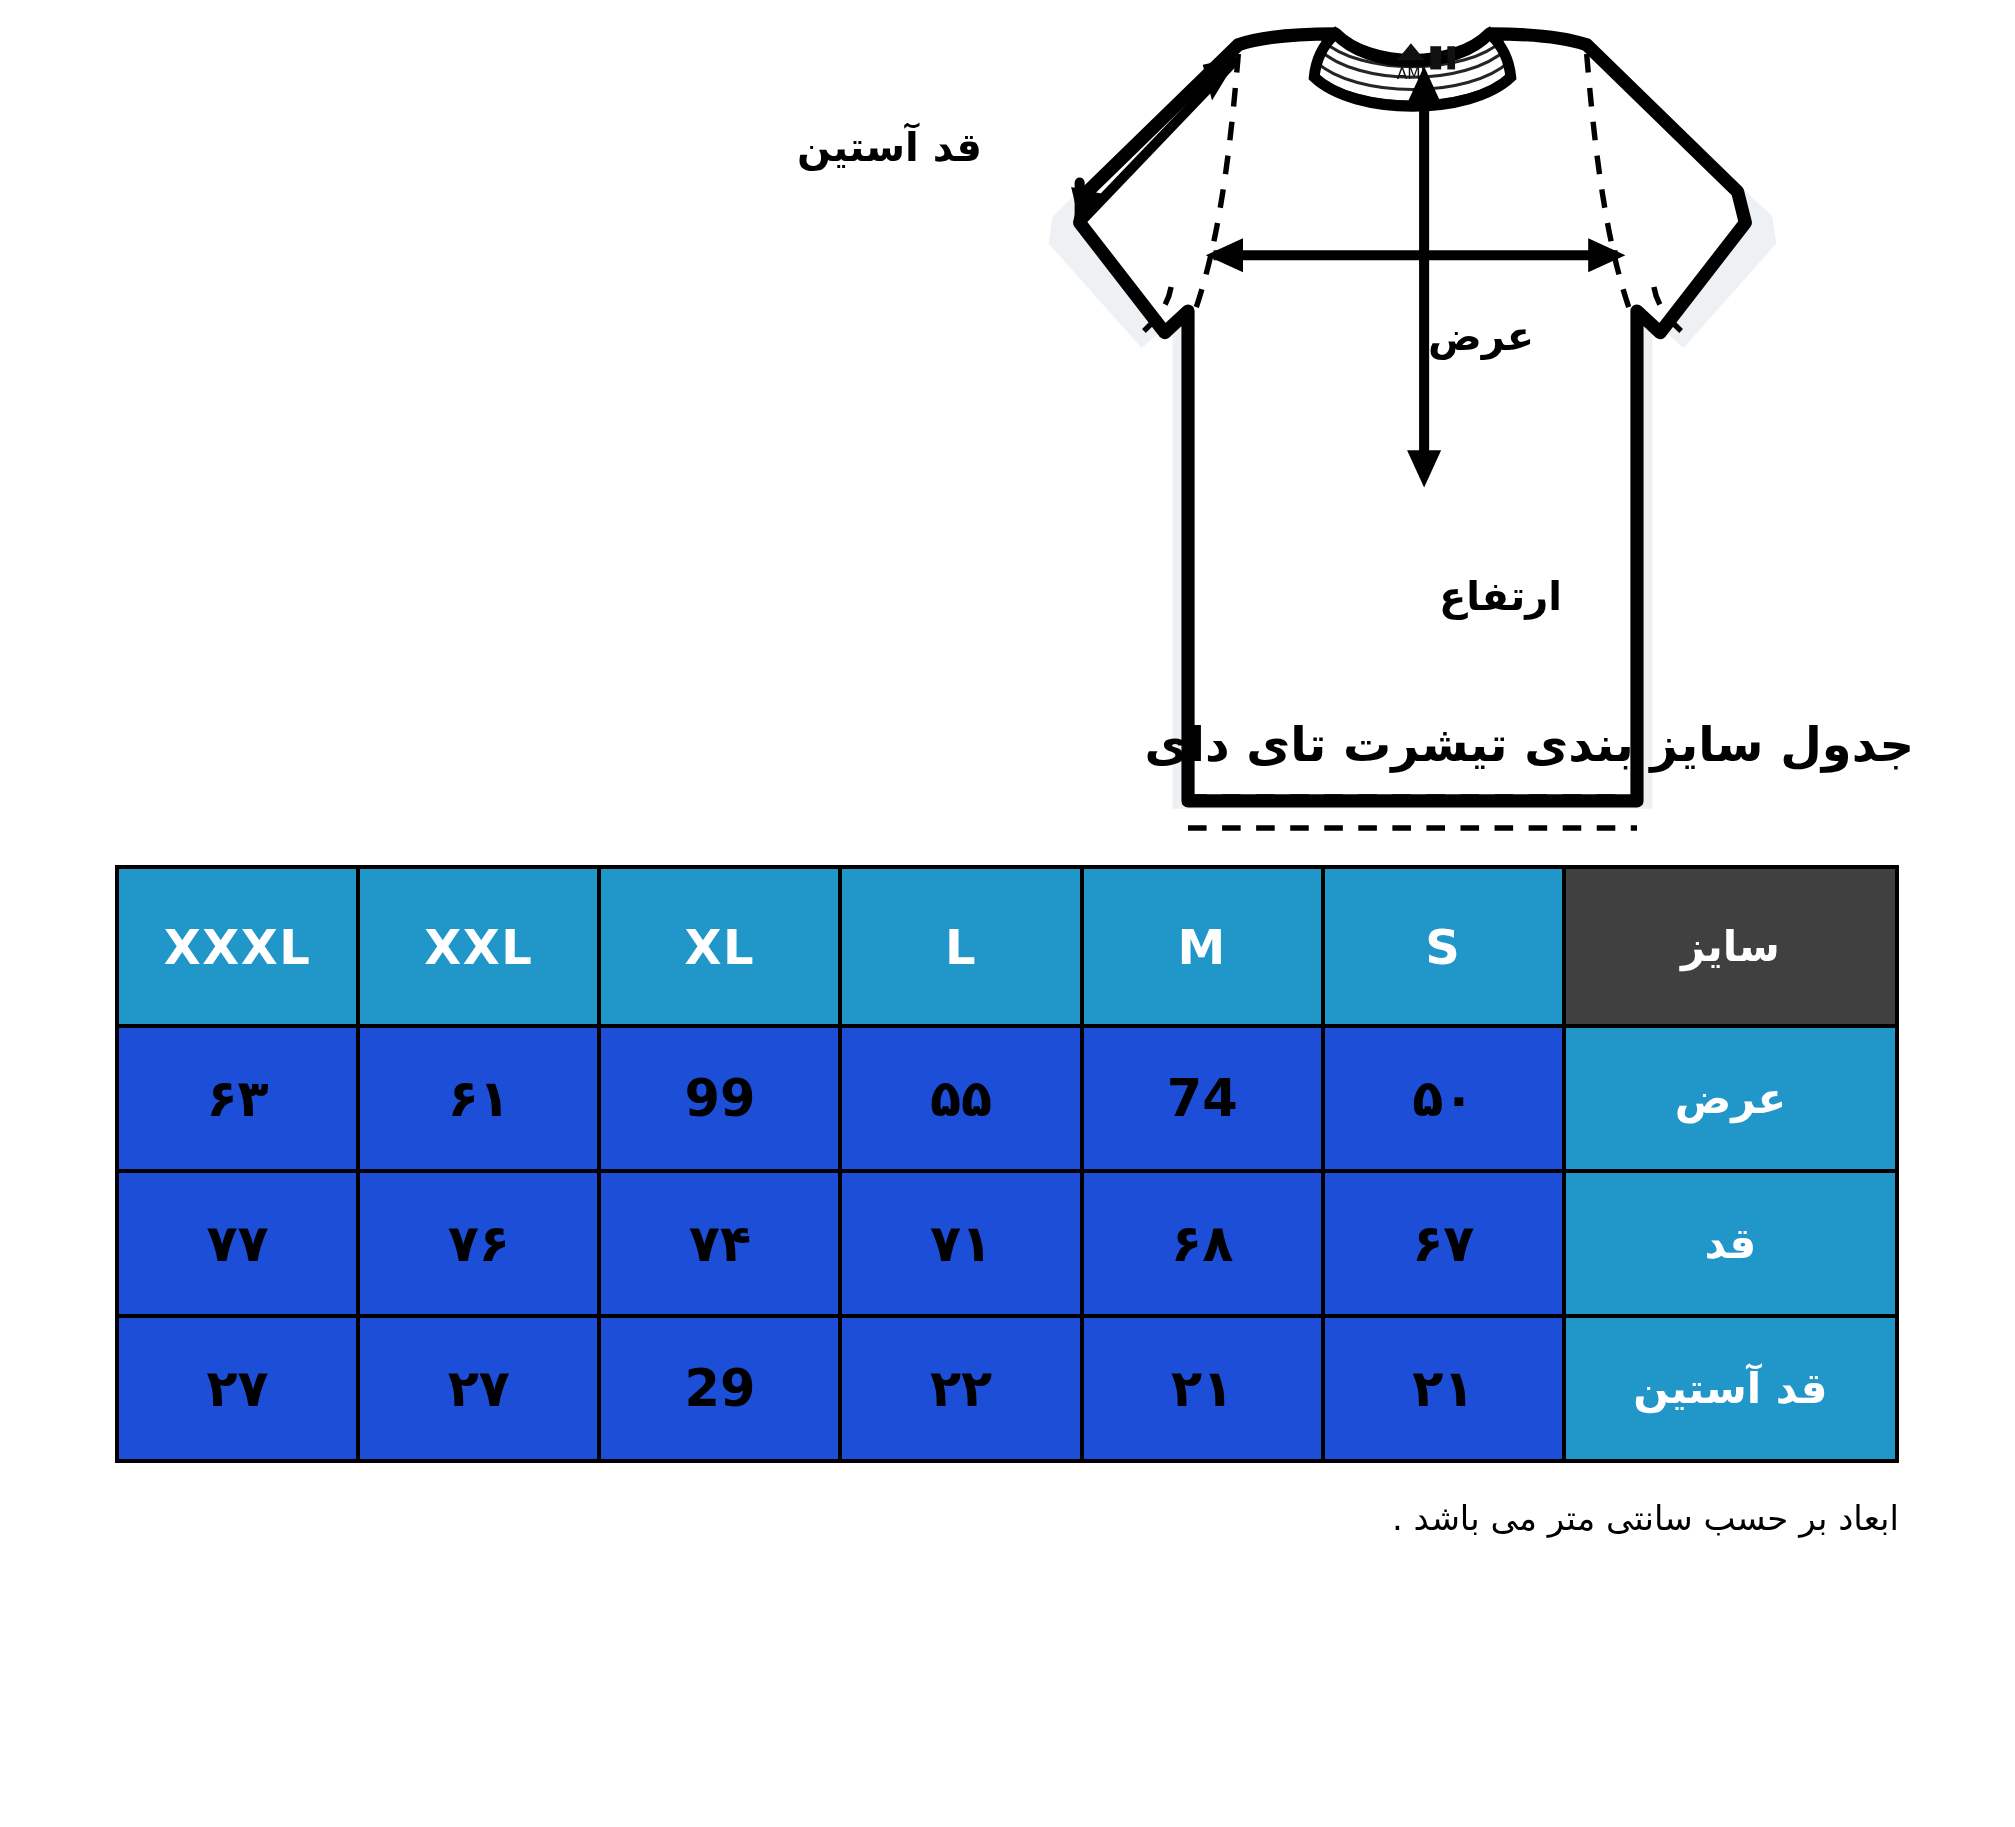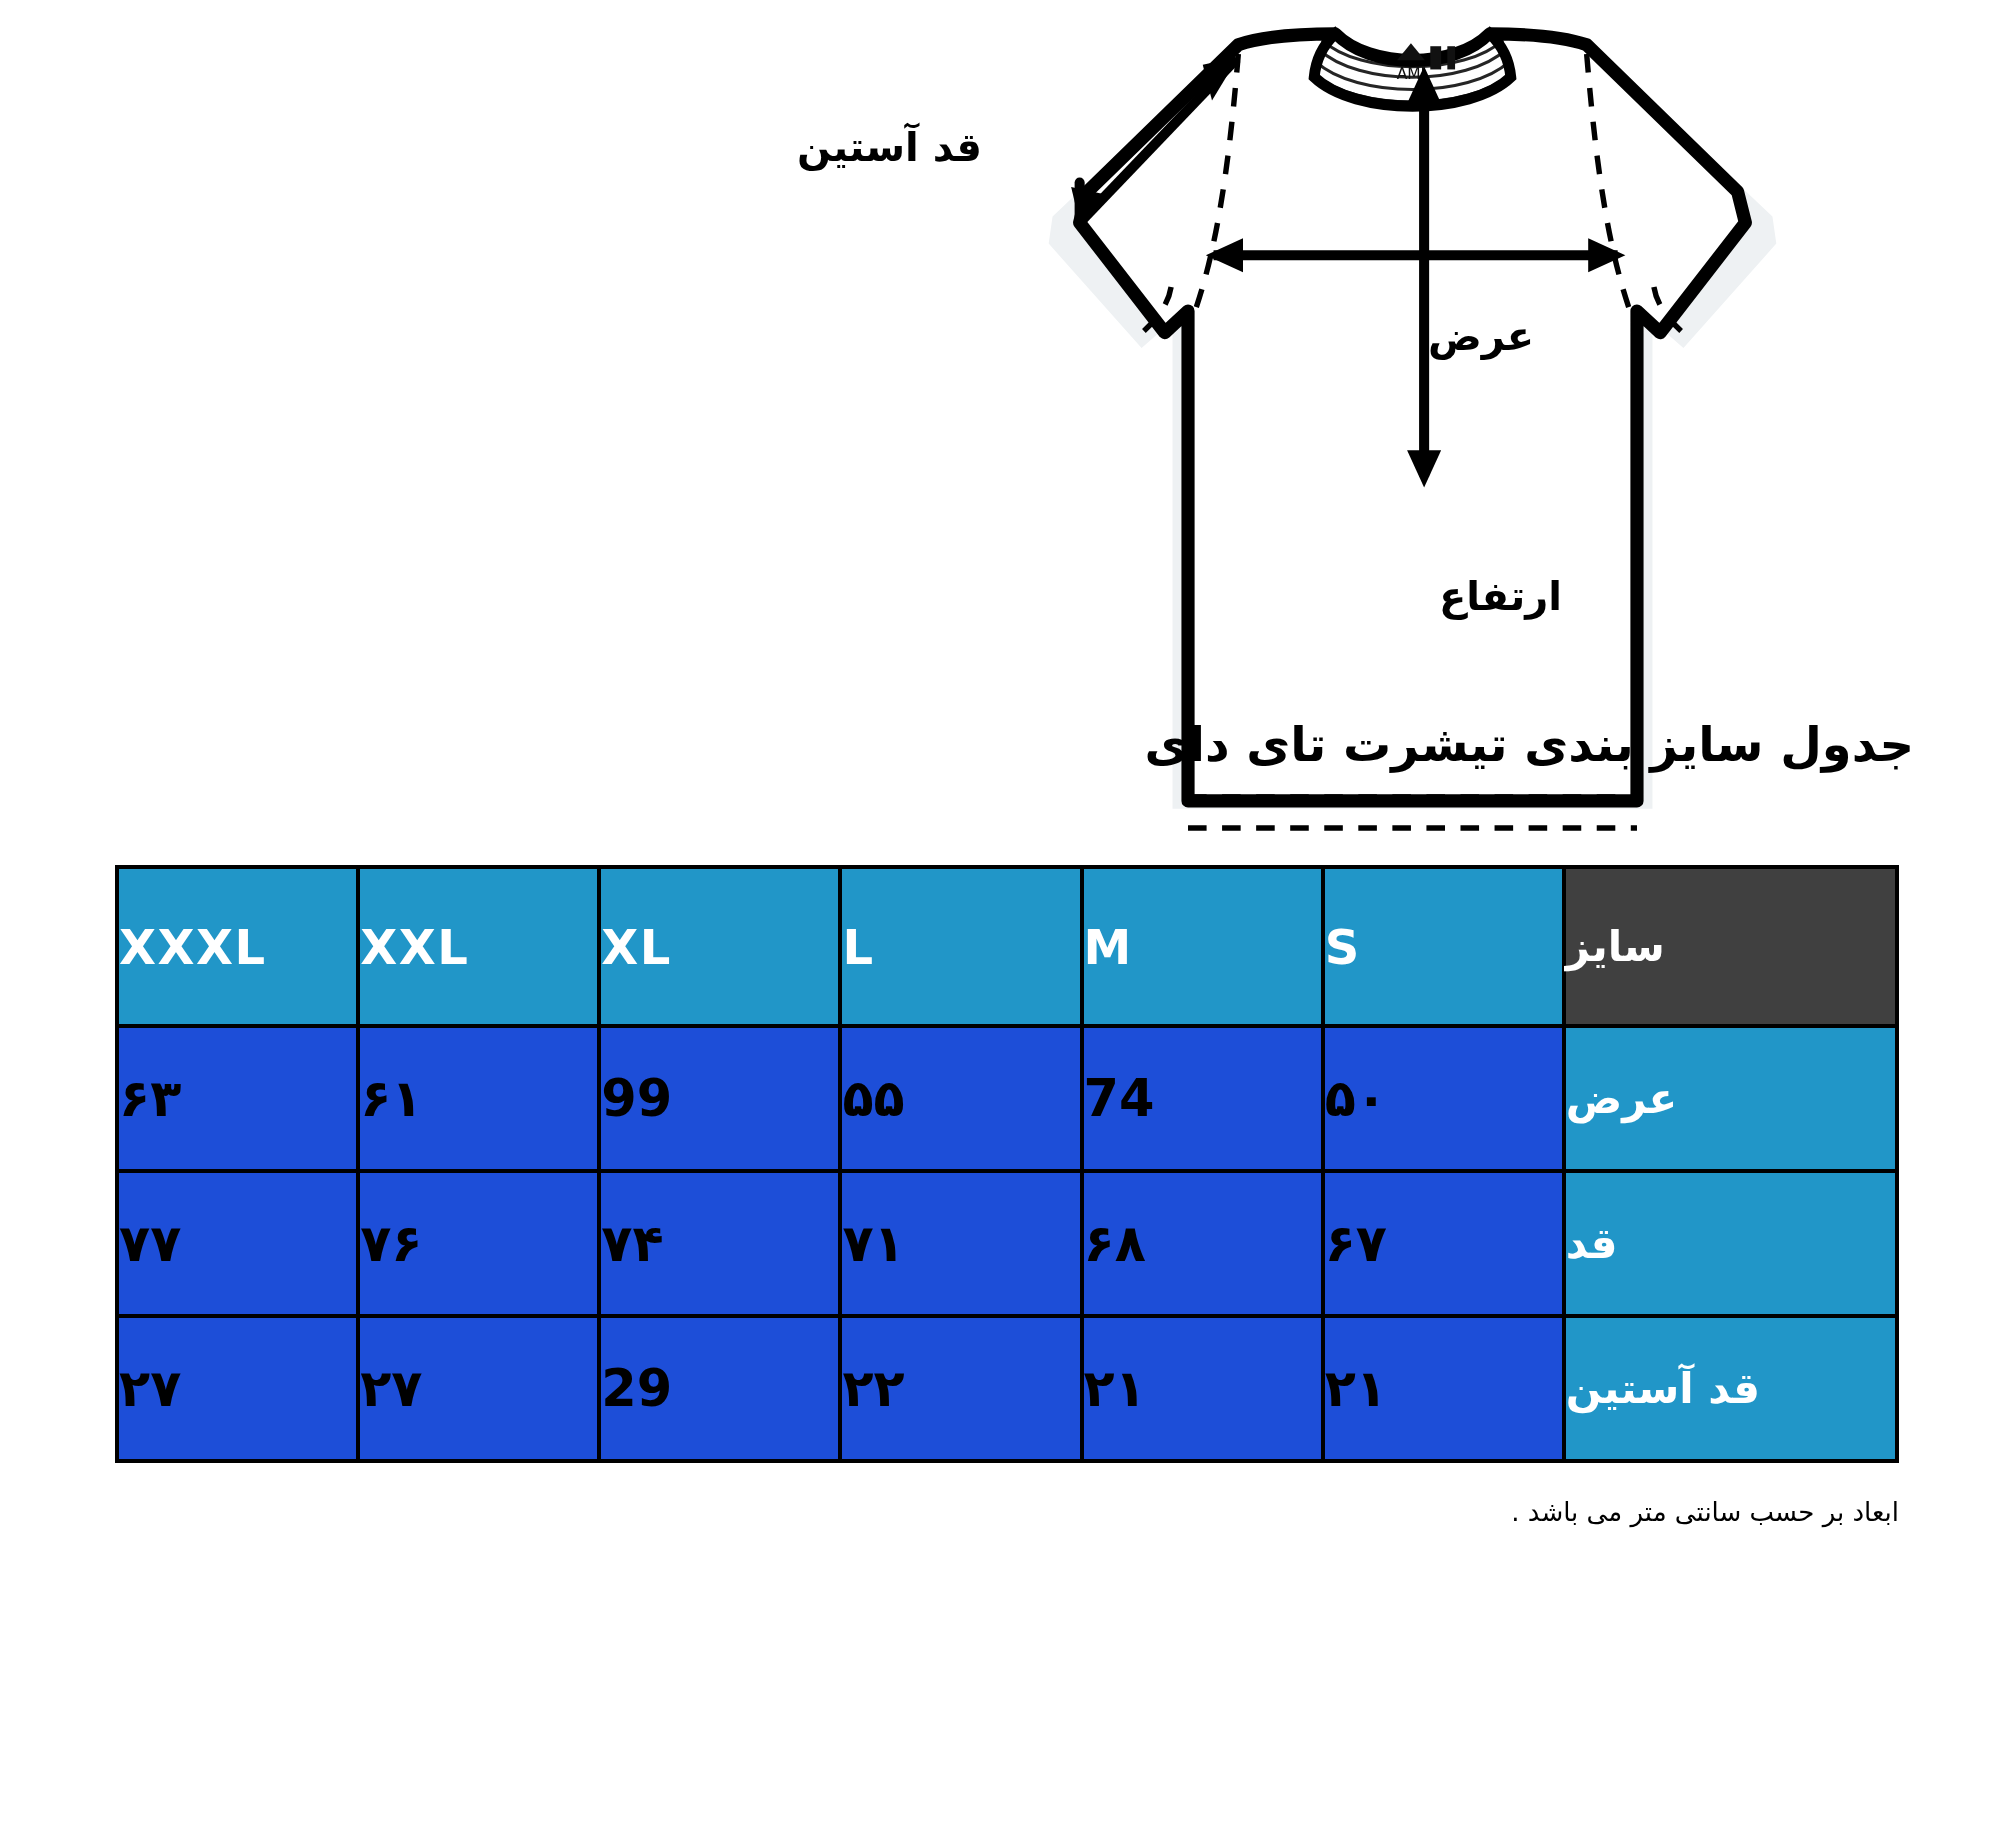--- a/index.html
+++ b/index.html
@@ -70,21 +70,21 @@
     position: absolute;
     left: 115px;
     top: 865px;
     width: 1784px;
     border-collapse: collapse;
     table-layout: fixed;
     direction: rtl;
   }
   #size-table td, #size-table th {
     border: 4.6px solid #000000;
-    text-align: left;
+    text-align: center;
     vertical-align: middle;
     font-family: "DejaVu Sans", sans-serif;
     font-weight: bold;
     padding: 0;
   }
   #size-table tr { height: 145px; }
   #size-table tr.header-row { height: 159px; }
 
   .col-label { width: 333px; }
   .col-size  { width: 241px; }
@@ -114,21 +114,21 @@
   
   #notes {
     position: absolute;
     right: 116px;
     top: 1492px;
     direction: rtl;
     text-align: right;
     width: 1780px;
   }
   #notes .note {
-    font-size: 26px;
+    font-size: 34px;
     font-family: "DejaVu Sans", sans-serif;
     color: #000000;
     line-height: 1.55;
     white-space: nowrap;
   }
 </style>
 </head>
 <body>
 
 <div id="diagram">

